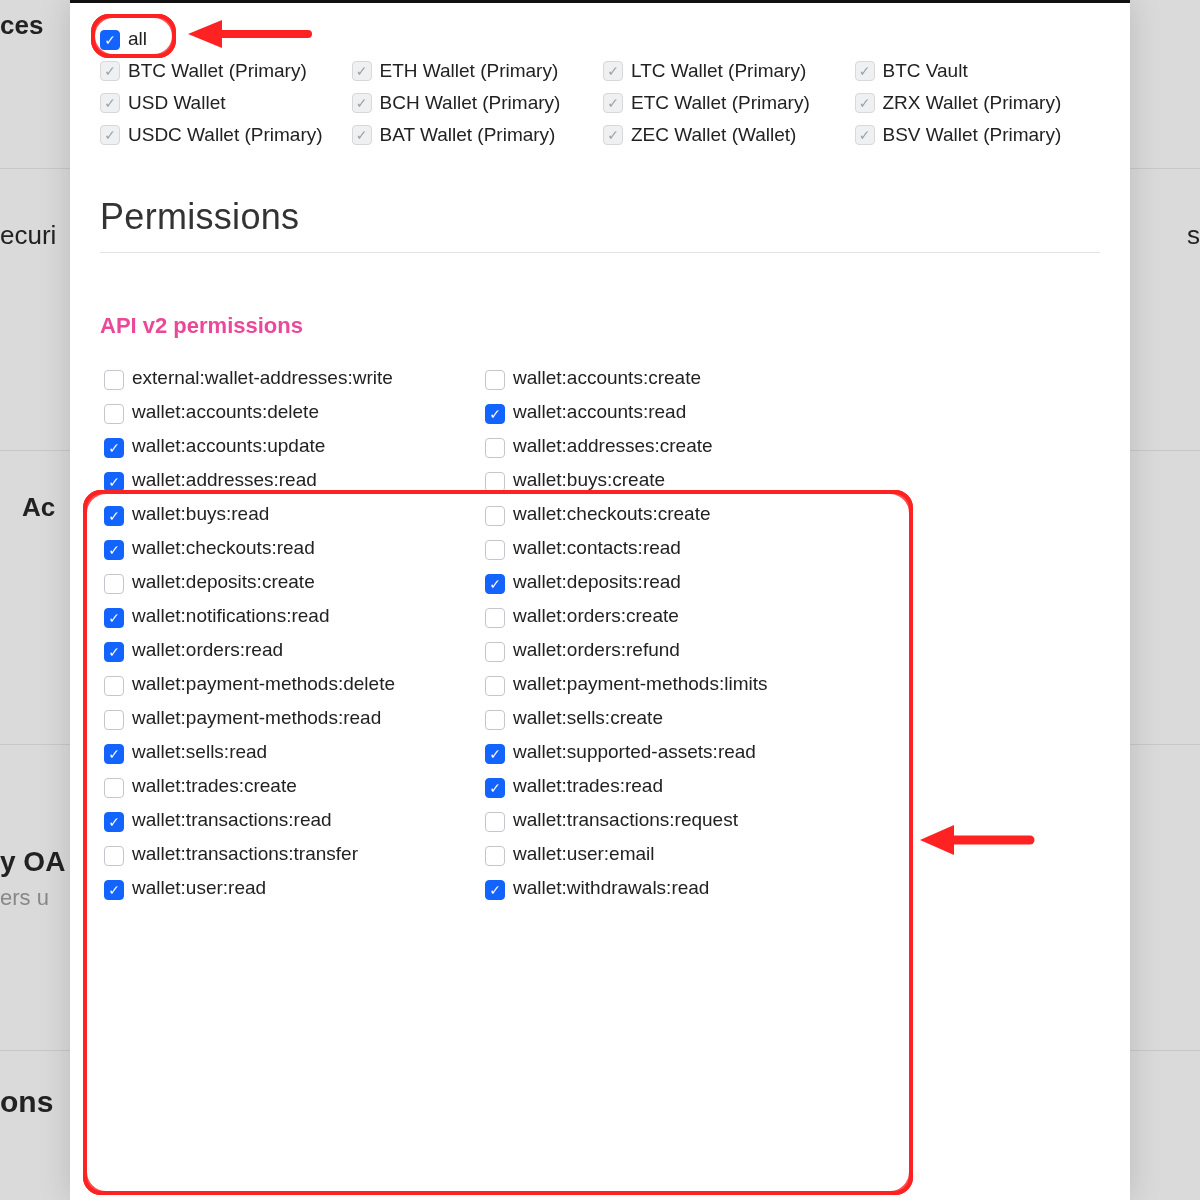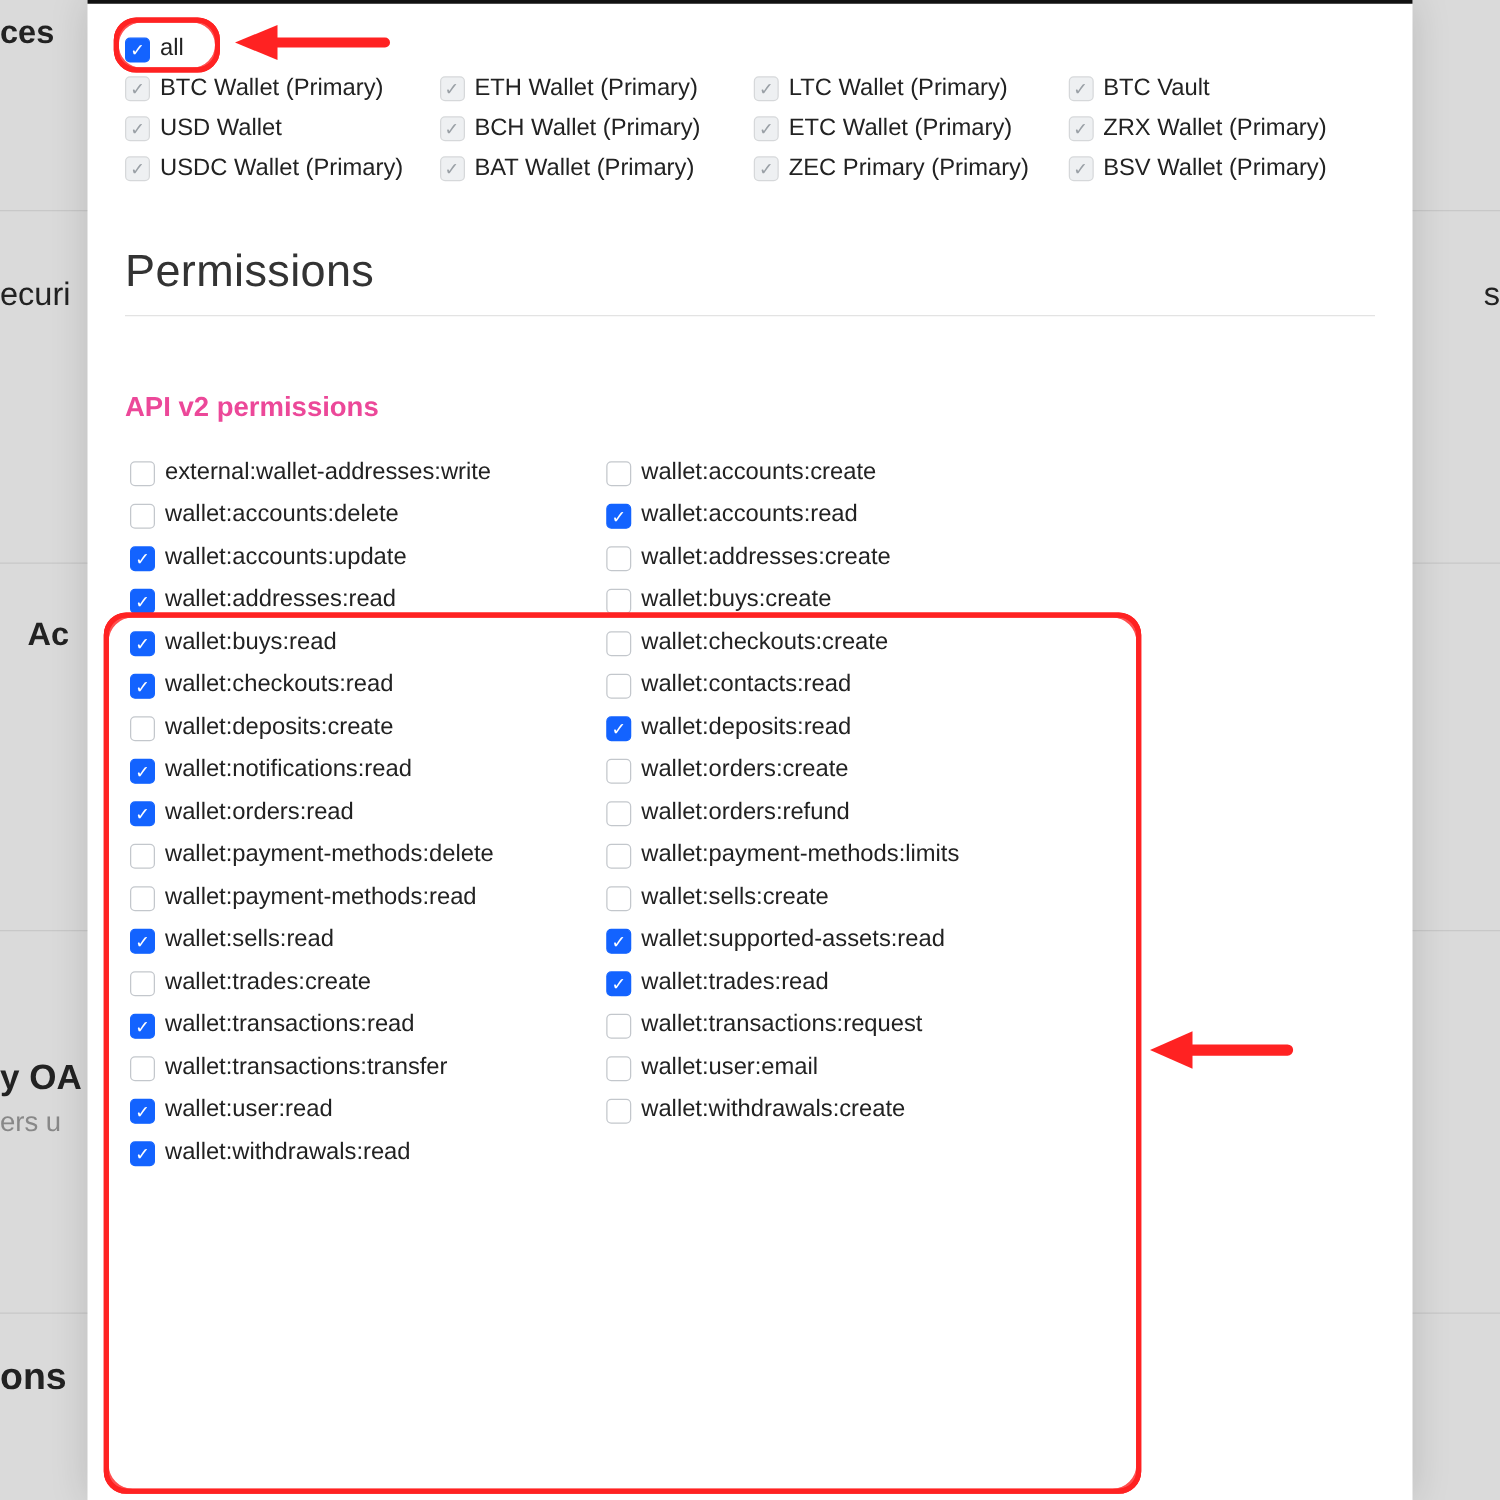--- a/index.html
+++ b/index.html
@@ -117,21 +117,21 @@
     grid-template-columns: 1fr 1fr;
     column-gap: 30px;
     row-gap: 12px;
     font-size: 19px;
     color: #222;
     padding: 8px 4px 8px 4px;
     width: 740px;
   }
   .perm-item {
     display: flex;
-    align-items: center;
+    align-items: flex-end;
   }
   
   .anno-box {
     position: absolute;
     border: 4px solid #f22;
     border-radius: 18px;
     pointer-events: none;
     filter: drop-shadow(0 0 0.5px #f22);
   }
   .anno-box.rough::after{
@@ -207,21 +207,21 @@
       <div class="wallet-item">
         <span class="cb cb-grey">✓</span>
         <span>USDC Wallet (Primary)</span>
       </div>
       <div class="wallet-item">
         <span class="cb cb-grey">✓</span>
         <span>BAT Wallet (Primary)</span>
       </div>
       <div class="wallet-item">
         <span class="cb cb-grey">✓</span>
-        <span>ZEC Primary (Primary)</span>
+        <span>ZEC Wallet (Wallet)</span>
       </div>
       <div class="wallet-item">
         <span class="cb cb-grey">✓</span>
         <span>BSV Wallet (Primary)</span>
       </div>
     </div>
 
   <h2 class="permissions">Permissions</h2>
   <div class="hr"></div>
 
@@ -344,24 +344,20 @@
         <span class="cb cb-empty">✓</span>
         <span>wallet:transactions:transfer</span>
       </div>
       <div class="perm-item">
         <span class="cb cb-empty">✓</span>
         <span>wallet:user:email</span>
       </div>
       <div class="perm-item">
         <span class="cb cb-blue">✓</span>
         <span>wallet:user:read</span>
-      </div>
-      <div class="perm-item">
-        <span class="cb cb-empty">✓</span>
-        <span>wallet:withdrawals:create</span>
       </div>
       <div class="perm-item">
         <span class="cb cb-blue">✓</span>
         <span>wallet:withdrawals:read</span>
       </div>
     </div>
 </div>
 
 <div class="anno-box rough" style="top:14px; left:91px; width:85px; height:44px;"></div>
 

